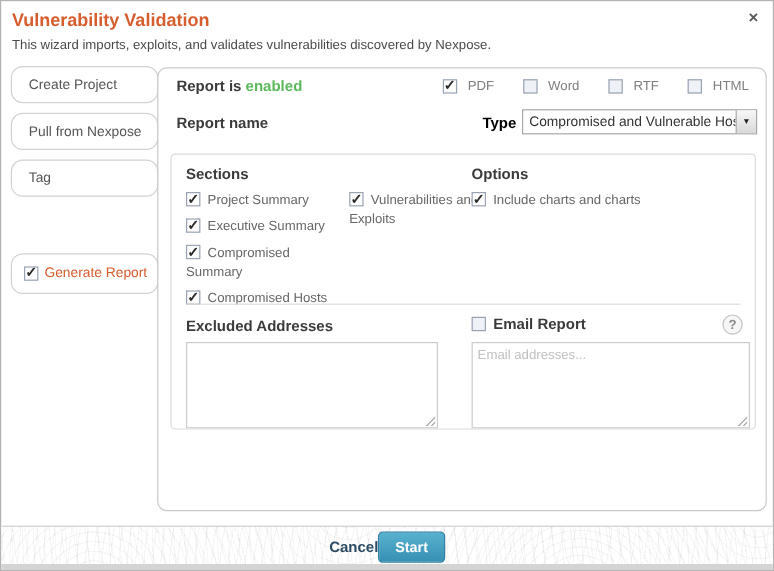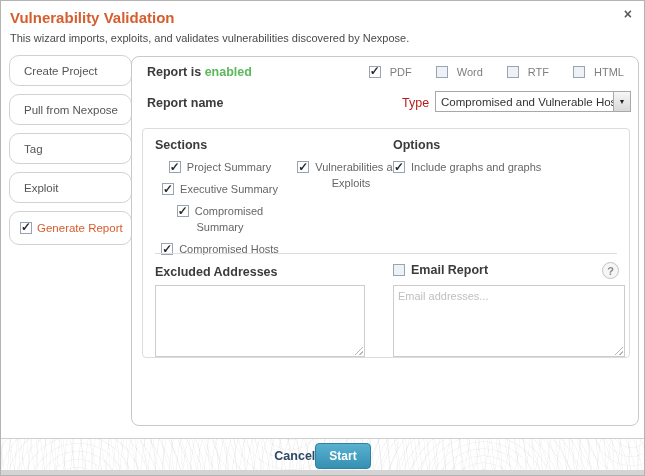--- a/index.html
+++ b/index.html
@@ -29,21 +29,21 @@
   .report-status { position:absolute; left:15px; top:8px; font-size:12.5px; font-weight:bold; color:#3b3b3b; }
   .report-status .enabled { color:#5cb85c; }
 
   .formats { position:absolute; right:14px; top:9px; display:flex; gap:24px; align-items:center; }
   .fmt { display:flex; align-items:center; gap:3px; font-size:11px; color:#7e7e7e; cursor:pointer; }
 
   .name-label { position:absolute; left:15px; top:39px; font-size:12.5px; font-weight:bold; color:#3b3b3b; }
   .name-input { position:absolute; left:92px; top:34px; width:170px; height:21px;
                 border:1px solid #8bc48b; border-radius:2px; font-size:11.5px; color:#333;
                 padding:0 4px; font-family:"Liberation Sans",sans-serif; }
-  .type-label { position:absolute; left:270px; top:39px; font-size:12.5px; font-weight:normal; color:#b91c1c; }
+  .type-label { position:absolute; left:270px; top:39px; font-size:12.5px; font-weight:bold; color:#000000; }
   .dropdown { position:absolute; left:303px; top:34px; width:196px; height:21px;
               border:1px solid #a8a8a8; background:#fff; display:flex; align-items:center; cursor:pointer; }
   .dropdown .dd-text { flex:1; font-size:11.5px; color:#333; padding-left:5px; white-space:nowrap; overflow:hidden; }
   .dropdown .dd-btn { width:17px; height:100%; border-left:1px solid #a8a8a8;
                       background:linear-gradient(#f7f7f7,#d9d9d9); display:flex;
                       align-items:center; justify-content:center; font-size:7px; color:#222; }
 
   .inner-box { position:absolute; left:10px; top:71px; width:488px; height:230px;
                border:1px solid #dcdcdc; border-radius:4px; }
   .sec-heading { position:absolute; font-size:12.5px; font-weight:bold; color:#3b3b3b; }
@@ -51,21 +51,21 @@
   .h-options  { left:250px; top:9px; }
   .divider { position:absolute; left:12px; right:12px; top:124px; border-top:1px solid #ddd; }
 
   .cb { display:inline-block; width:12px; height:12px; border:1px solid #99a4b2;
         background:#eef1f5; vertical-align:-2px; margin-right:6px; position:relative; cursor:pointer; }
   .cb.checked { background:#fdfdfd; }
   .cb.checked::after { content:"\2713"; position:absolute; left:0px; top:-3px;
                        font-size:12px; font-weight:bold; color:#2b2b2b; }
 
   .cb-item { font-size:11px; color:#666; line-height:16px; cursor:pointer; }
-  .col1 .cb-item, .col2 .cb-item { margin-bottom:6px;text-align:center; }
+  .col1 .cb-item, .col2 .cb-item { margin-bottom:6px; }
   .col1 { position:absolute; left:12px; top:30px; width:130px; }
   .col2 { position:absolute; left:148px; top:30px; width:120px; }
   .col-opt { position:absolute; left:250px; top:30px; width:220px; }
 
   .excl-label { position:absolute; left:12px; top:136px; font-size:12.5px; font-weight:bold; color:#3b3b3b; }
   .ta-wrap { position:absolute; }
   .ta-excl { left:12px; top:156px; }
   .ta-email { left:250px; top:156px; }
   .ta-wrap textarea { width:100%; height:100%; border:1px solid #ccc; resize:none;
                       font-family:"Liberation Sans",sans-serif; font-size:11px; color:#333; padding:4px; }
@@ -109,23 +109,20 @@
 
   <div class="tab" style="top:54px">
     <span>Create Project</span>
   </div>
   <div class="tab" style="top:93px">
     <span>Pull from Nexpose</span>
   </div>
   <div class="tab" style="top:132px">
     <span>Tag</span>
   </div>
-  <div class="tab" style="top:171px">
-    <span>Exploit</span>
-  </div>
   <div class="tab active" style="top:210px">
     <span class="cb checked"></span>
     <span>Generate Report</span>
   </div>
 
   <div class="panel">
 
     <div class="report-status">
       <span>Report is</span>
       <span class="enabled">enabled</span>
@@ -178,21 +175,21 @@
       </div>
 
       <div class="col2">
         <div class="cb-item">
           <span class="cb checked"></span><span>Vulnerabilities and Exploits</span>
         </div>
       </div>
 
       <div class="col-opt">
         <div class="cb-item">
-          <span class="cb checked"></span><span>Include graphs and graphs</span>
+          <span class="cb checked"></span><span>Include charts and charts</span>
         </div>
       </div>
 
       <div class="divider"></div>
 
       <div class="excl-label">Excluded Addresses</div>
       <div class="ta-wrap ta-excl">
         <textarea style=""></textarea>
         <div class="resize-handle"></div>
       </div>

